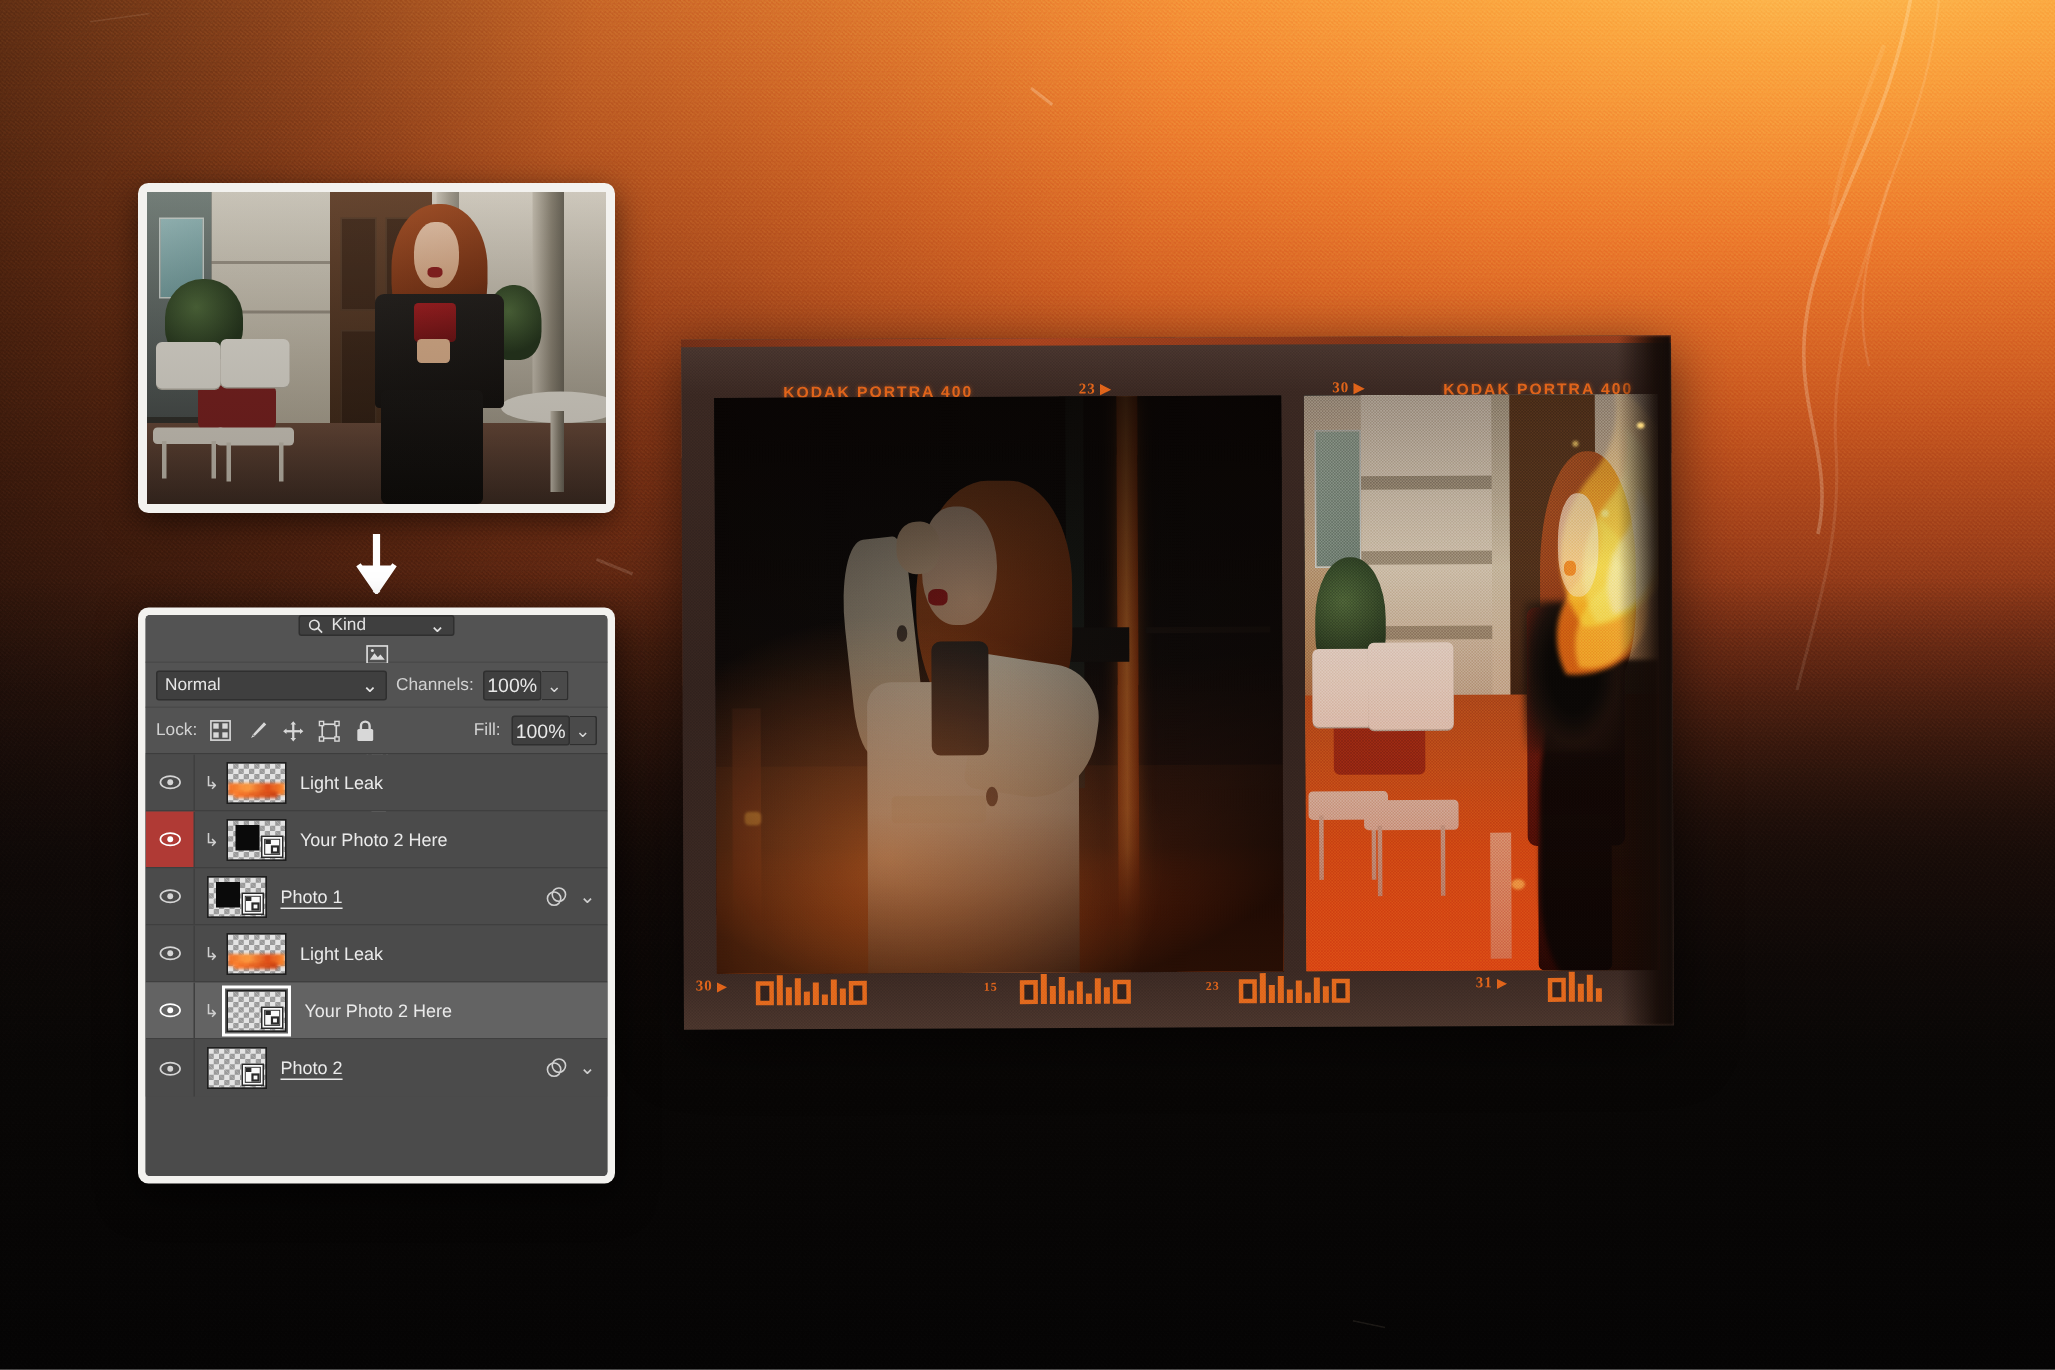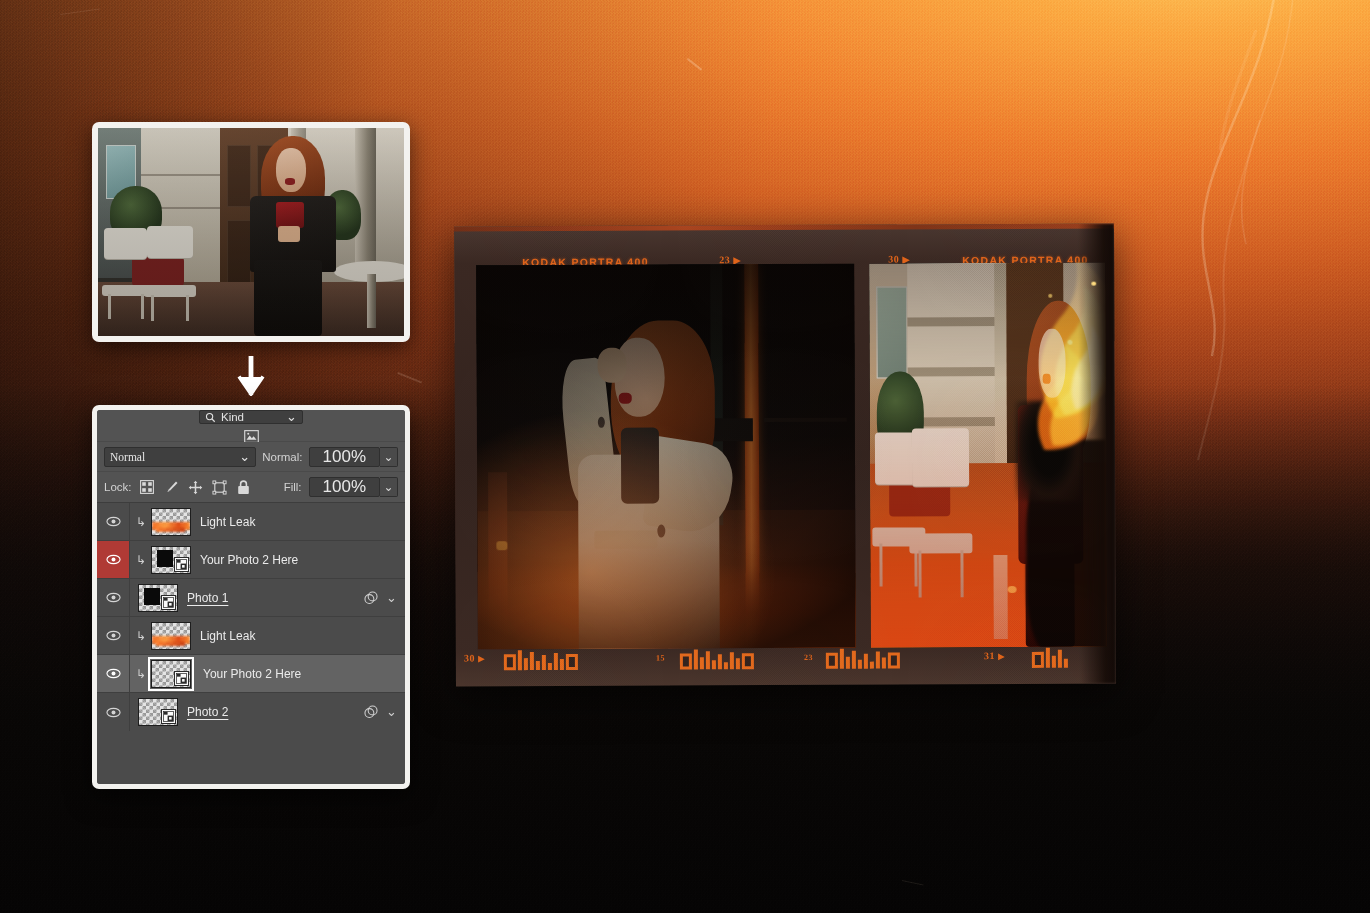--- a/index.html
+++ b/index.html
@@ -159,25 +159,25 @@
   .ps-blend-row {
     display:flex; align-items:center; gap:6px;
     height:30px; padding:0 7px; background:#535353;
     border-bottom:1px solid #4a4a4a;
   }
   .blend-select {
     display:flex; align-items:center;
     width:154px; height:20px; background:#3f3f3f; border:1px solid #2f2f2f;
     border-radius:2px; padding:0 5px; color:#e6e6e6; font-size:11.5px;
   }
-  .blend-select .lbl{flex:1;font-family:Liberation Serif, serif;}
+  .blend-select .lbl{flex:1;}
   .lbl-static { color:#d2d2d2; font-size:11.5px; }
   .num-field {
     height:20px; background:#3f3f3f; border:1px solid #2f2f2f; border-radius:2px;
-    display:flex; align-items:center; padding:0 13px; color:#e8e8e8; font-size:17px;
+    display:flex; align-items:center; padding:0 2px; color:#e8e8e8; font-size:13px;
   }
   .stepper { width:18px; height:20px; background:#4a4a4a; border:1px solid #2f2f2f; border-left:none;
              border-radius:0 2px 2px 0; display:flex; align-items:center; justify-content:center; }
 
   
   .ps-lock-row {
     display:flex; align-items:center; gap:7px;
     height:31px; padding:0 7px; background:#535353;
     border-bottom:1px solid #3d3d3d;
   }
@@ -422,21 +422,21 @@
           </svg>
         </span>
         <span class="pill-toggle"></span>
       </div>
 
       <div class="ps-blend-row">
         <div class="blend-select">
           <span class="lbl">Normal</span>
           <span style="font-size:13px;line-height:0;">⌄</span>
         </div>
-        <span class="lbl-static">Normal:</span>
+        <span class="lbl-static">Channels:</span>
         <div style="display:flex;">
           <div class="num-field">
             <span>100%</span>
           </div>
           <div class="stepper">
             <span style="font-size:12px;line-height:0;color:#d8d8d8;">⌄</span>
           </div>
         </div>
       </div>
 

